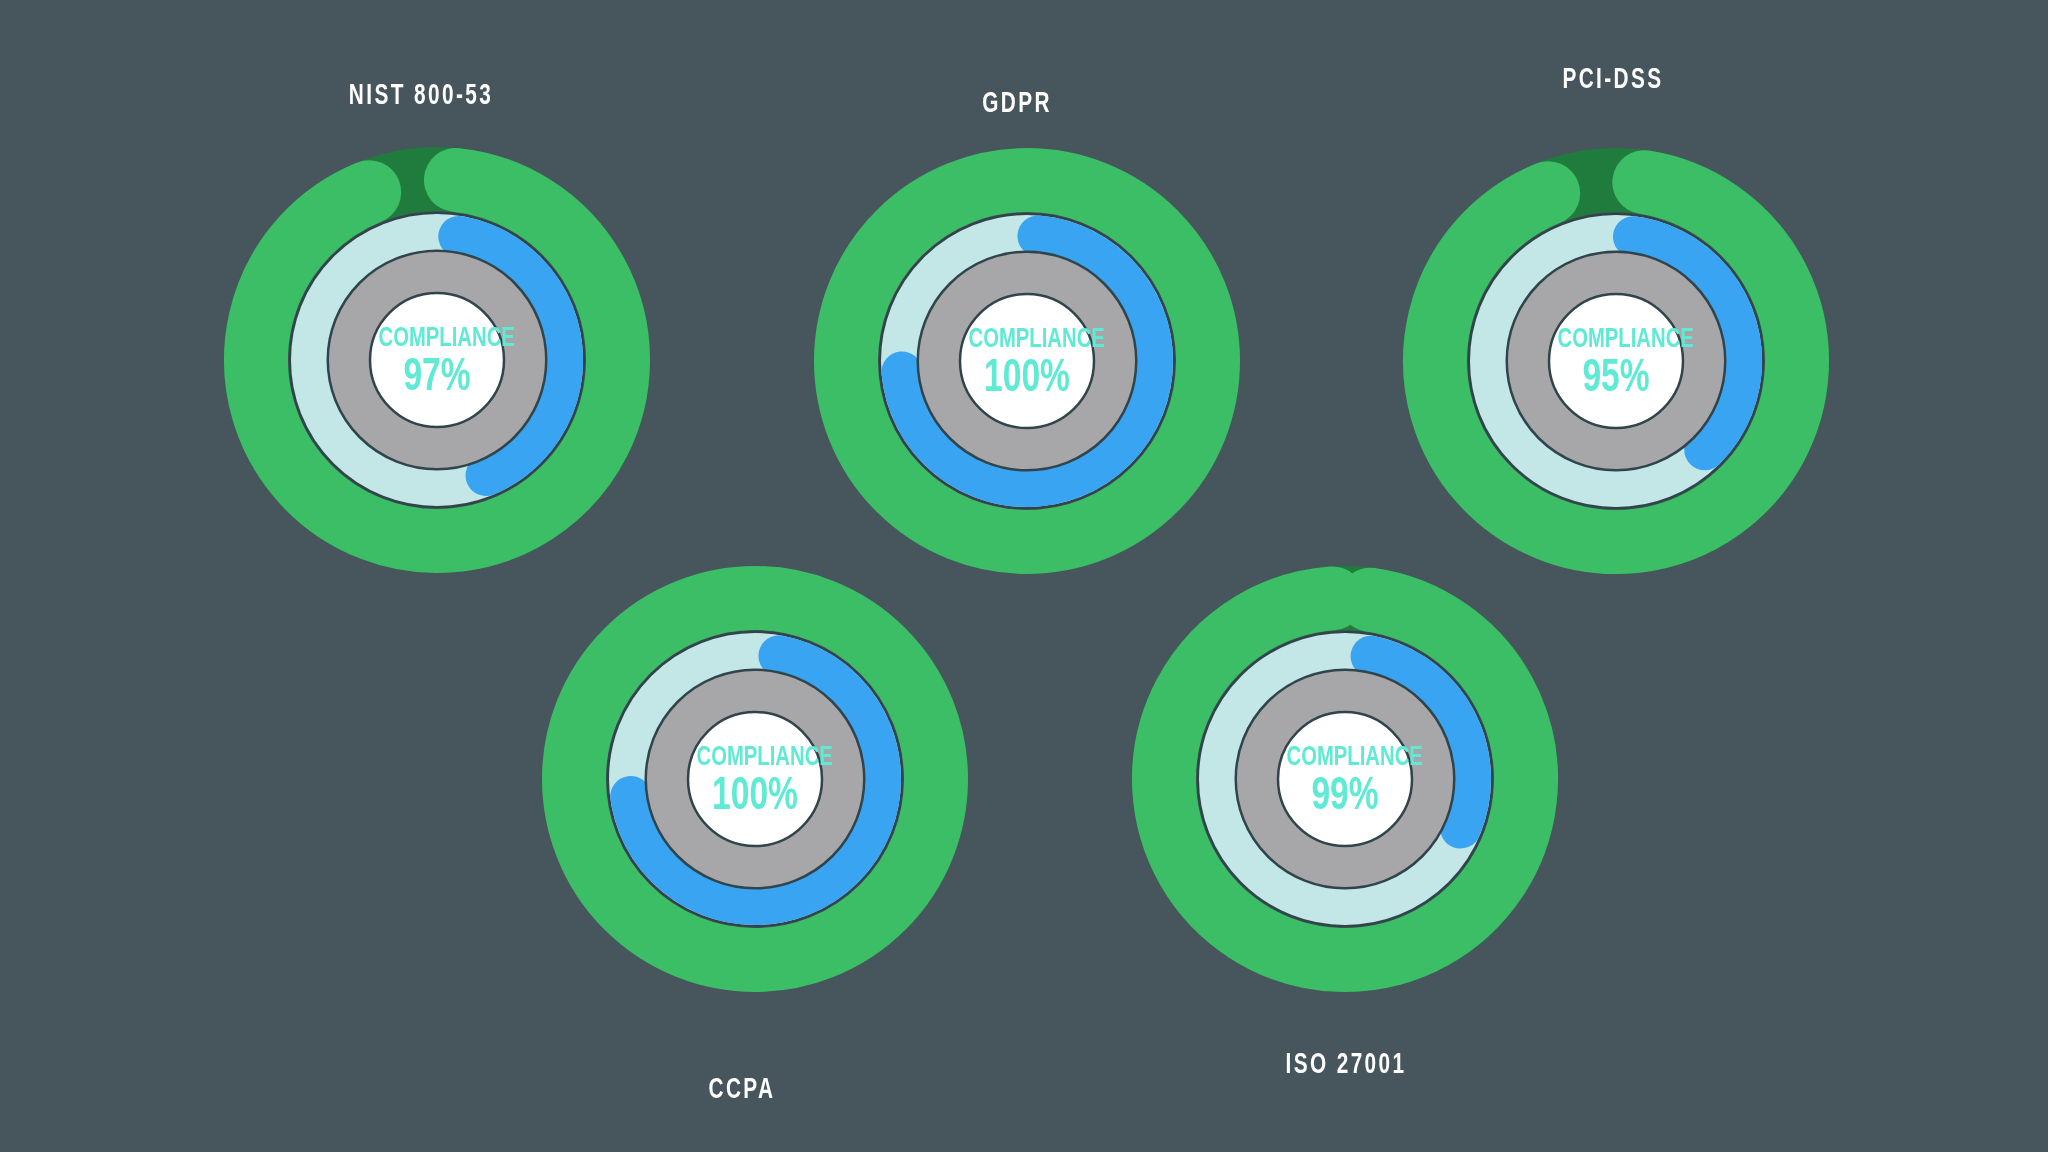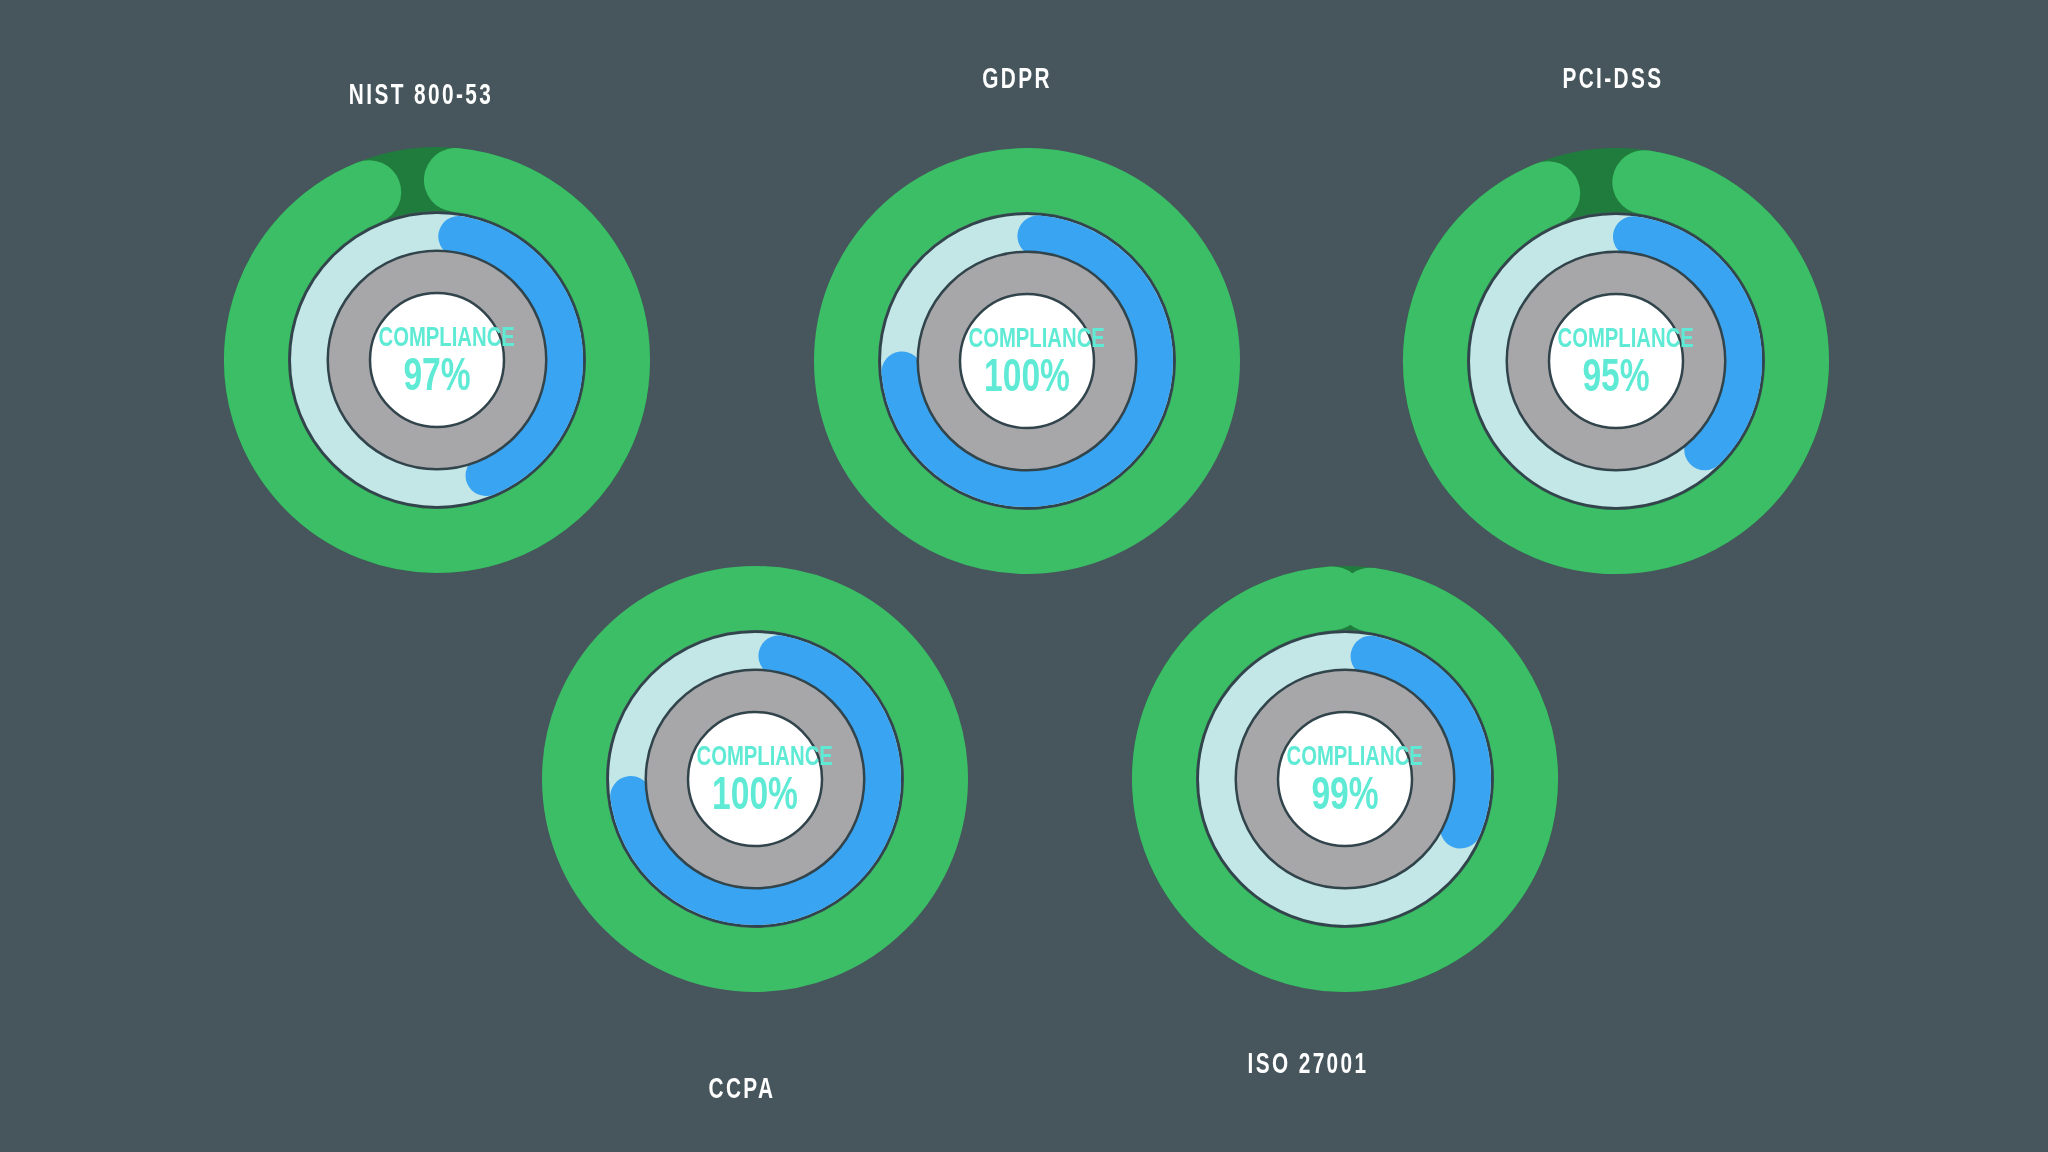--- a/index.html
+++ b/index.html
@@ -53,21 +53,21 @@
         <path d="M 10.94 -125.02 A 125.5 125.5 0 1 1 -125.02 10.94" fill="none" stroke="#39A4F1" stroke-width="41" stroke-linecap="round"></path>
         <circle cx="0" cy="0" r="87.5" fill="none" stroke="#31444B" stroke-width="46"></circle>
         <circle cx="0" cy="0" r="87.5" fill="none" stroke="#A7A7A9" stroke-width="41"></circle>
         <circle cx="0" cy="0" r="67" fill="#FFFFFF" stroke="#31444B" stroke-width="2.5"></circle>
       </svg>
       <div class="center-label" style="left: 220px; top: 220px;">
         <span class="word">COMPLIANCE</span>
         <span class="pct">100%</span>
       </div>
     </div>
-    <div class="gauge-title" style="left: 1017px; top: 78px;"><span class="squeeze">GDPR</span></div>
+    <div class="gauge-title" style="left: 1017px; top: 102px;"><span class="squeeze">GDPR</span></div>
     <div class="gauge" style="left: 1396px; top: 141px;">
       <svg width="440" height="440" viewBox="-220 -220 440 440">
         <circle cx="0" cy="0" r="181" fill="none" stroke="#1F7C3C" stroke-width="64"></circle>
         <path d="M 28.31 -178.77 A 181 181 0 1 1 -67.80 -167.82" fill="none" stroke="#3BBE66" stroke-width="64" stroke-linecap="round"></path>
         <circle cx="0" cy="0" r="125.5" fill="none" stroke="#31444B" stroke-width="46"></circle>
         <circle cx="0" cy="0" r="125.5" fill="none" stroke="#C3E6E7" stroke-width="41"></circle>
         <path d="M 17.47 -124.28 A 125.5 125.5 0 0 1 88.74 88.74" fill="none" stroke="#39A4F1" stroke-width="41" stroke-linecap="round"></path>
         <circle cx="0" cy="0" r="87.5" fill="none" stroke="#31444B" stroke-width="46"></circle>
         <circle cx="0" cy="0" r="87.5" fill="none" stroke="#A7A7A9" stroke-width="41"></circle>
         <circle cx="0" cy="0" r="67" fill="#FFFFFF" stroke="#31444B" stroke-width="2.5"></circle>
@@ -103,14 +103,14 @@
         <path d="M 26.09 -122.76 A 125.5 125.5 0 0 1 115.52 49.04" fill="none" stroke="#39A4F1" stroke-width="41" stroke-linecap="round"></path>
         <circle cx="0" cy="0" r="87.5" fill="none" stroke="#31444B" stroke-width="46"></circle>
         <circle cx="0" cy="0" r="87.5" fill="none" stroke="#A7A7A9" stroke-width="41"></circle>
         <circle cx="0" cy="0" r="67" fill="#FFFFFF" stroke="#31444B" stroke-width="2.5"></circle>
       </svg>
       <div class="center-label" style="left: 220px; top: 220px;">
         <span class="word">COMPLIANCE</span>
         <span class="pct">99%</span>
       </div>
     </div>
-    <div class="gauge-title" style="left: 1308px; top: 1063px;"><span class="squeeze">ISO 27001</span></div>
+    <div class="gauge-title" style="left: 1346px; top: 1063px;"><span class="squeeze">ISO 27001</span></div>
   </main>
 
 </body></html>

